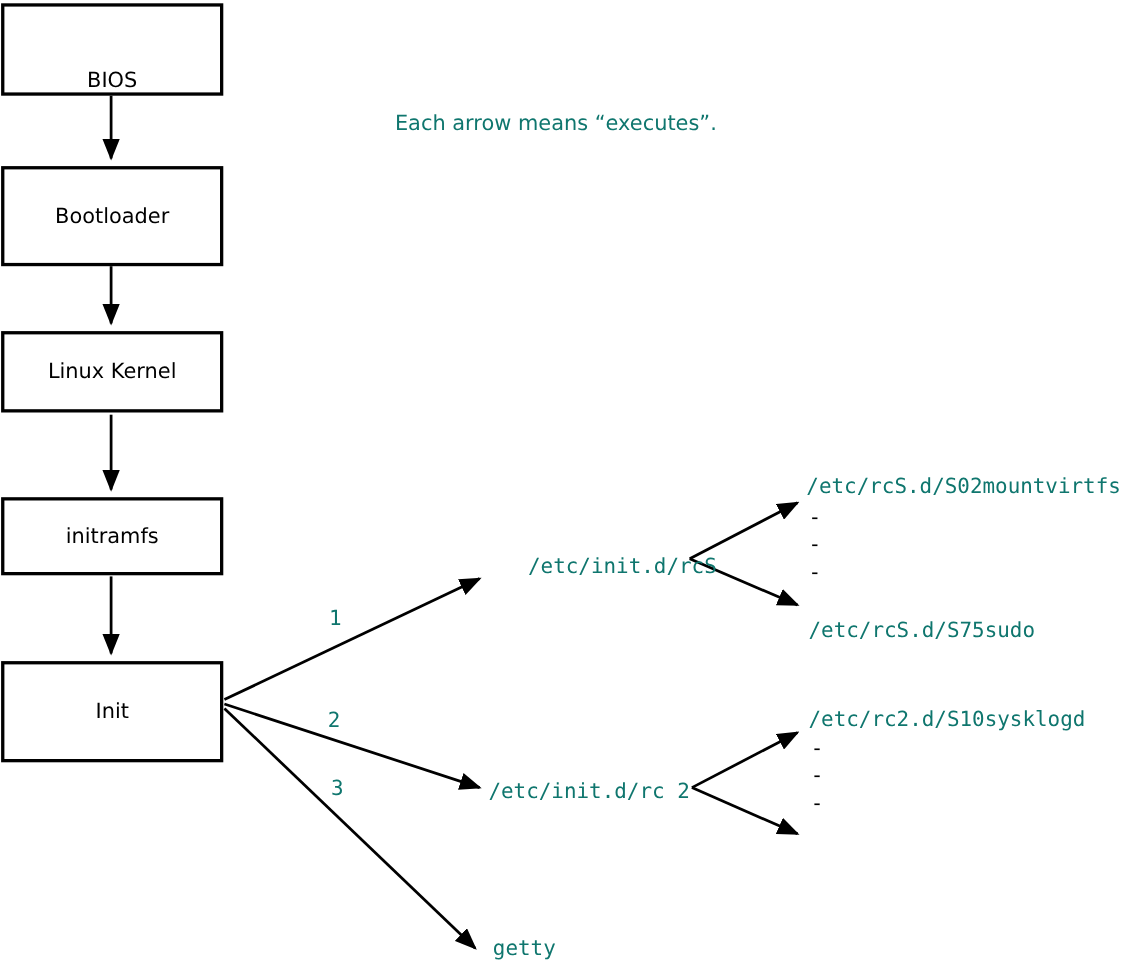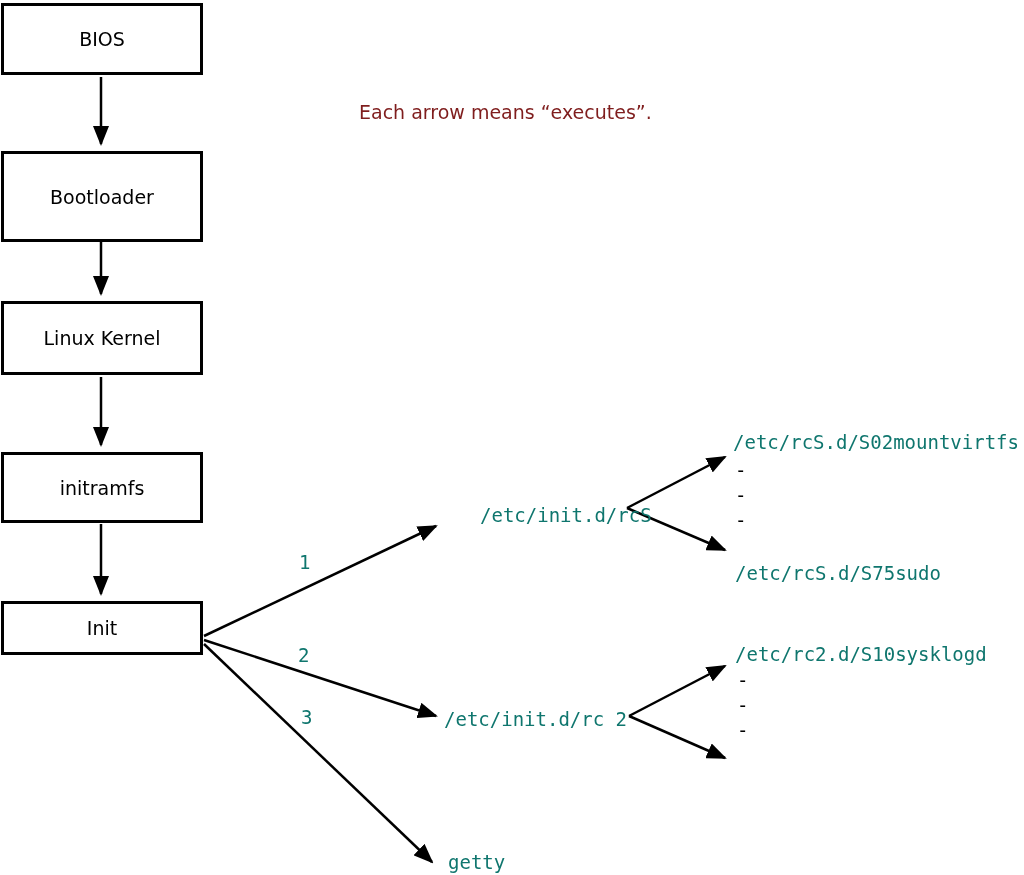--- a/index.html
+++ b/index.html
@@ -38,21 +38,21 @@
     font-family: "DejaVu Sans", "Liberation Sans", sans-serif;
     font-size: 19px;
     color: #000000;
   }
   .note {
     position: absolute;
     left: 359px;
     top: 101px;
     font-family: "DejaVu Sans", "Liberation Sans", sans-serif;
     font-size: 19px;
-    color: #7f1d1d;
+    color: #0f766e;
     white-space: nowrap;
   }
   .mono {
     position: absolute;
     font-family: "DejaVu Sans Mono", "Liberation Mono", monospace;
     font-size: 19px;
     color: #0f766e;
     white-space: nowrap;
     line-height: 19px;
   }
@@ -86,33 +86,33 @@
     <line x1="204" y1="640" x2="436" y2="716" marker-end="url(#ah)"></line>
     <line x1="204" y1="644" x2="432" y2="862" marker-end="url(#ah)"></line>
 
     <line x1="627" y1="508" x2="725" y2="457" marker-end="url(#ah)"></line>
     <line x1="627" y1="508" x2="725" y2="550" marker-end="url(#ah)"></line>
 
     <line x1="629" y1="716" x2="725" y2="666" marker-end="url(#ah)"></line>
     <line x1="629" y1="716" x2="725" y2="758" marker-end="url(#ah)"></line>
   </svg>
 
-  <div class="node-box" style="top:3px;   height:72px;">
+  <div class="node-box" style="top:3px;   height:84px;align-items:flex-end;">
     <span>BIOS</span>
   </div>
   <div class="node-box" style="top:151px; height:91px;">
     <span>Bootloader</span>
   </div>
   <div class="node-box" style="top:452px; height:71px;">
     <span>initramfs</span>
   </div>
   <div class="node-box" style="top:301px; height:74px;">
     <span>Linux Kernel</span>
   </div>
-  <div class="node-box" style="top:601px; height:54px;">
+  <div class="node-box" style="top:601px; height:92px;">
     <span>Init</span>
   </div>
 
   <div class="note">Each arrow means “executes”.</div>
 
   <div class="mono" style="left:299px; top:553px;">1</div>
   <div class="mono" style="left:298px; top:646px;">2</div>
   <div class="mono" style="left:301px; top:708px;">3</div>
 
   <div class="mono" style="left:447px; top:506px;margin-left:33px;">/etc/init.d/rcS</div>

